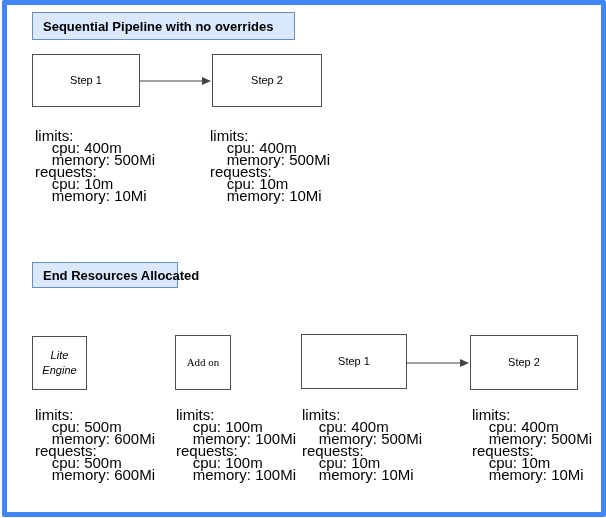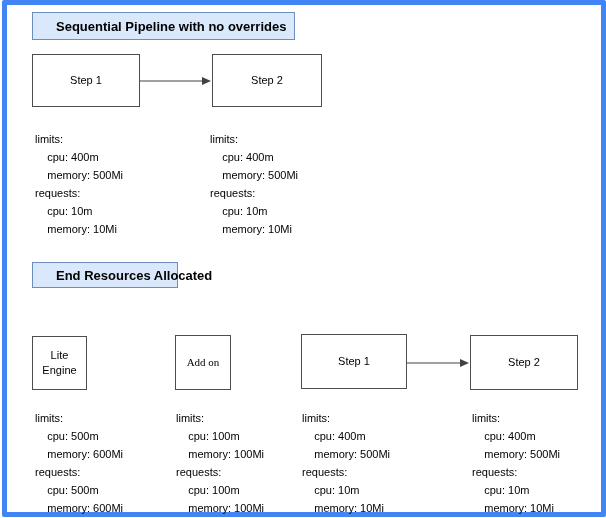--- a/index.html
+++ b/index.html
@@ -28,56 +28,56 @@
   .section-title {
     position: absolute;
     box-sizing: border-box;
     background: #dae8fc;
     border: 1px solid #6c8ebf;
     color: #000000;
     font-weight: bold;
     font-size: 13px;
     display: flex;
     align-items: center;
-    padding-left: 23px;
+    padding-left: 10px;
     white-space: nowrap;
   }
   .title-1 { left: 32px; top: 12px; width: 263px; height: 28px; }
   .title-2 { left: 32px; top: 262px; width: 146px; height: 26px; }
   .node {
     position: absolute;
     box-sizing: border-box;
     background: #ffffff;
     border: 1px solid #4d4d4d;
     color: #000000;
     font-size: 11px;
     display: flex;
     align-items: center;
     justify-content: center;
     text-align: center;
     white-space: pre-line;
     line-height: 15px;
   }
   .node-step1-top { left: 32px;  top: 54px;  width: 108px; height: 53px; }
   .node-step2-top { left: 212px; top: 54px;  width: 110px; height: 53px; }
-  .node-lite      { left: 32px;  top: 336px; width: 55px;  height: 54px; }
+  .node-lite      { left: 32px;  top: 336px; width: 55px;  height: 54px; font-style: italic; }
   .node-addon     { left: 175px; top: 335px; width: 56px;  height: 55px; font-family: Liberation Serif, serif; }
   .node-step1-bot { left: 301px; top: 334px; width: 106px; height: 55px; }
   .node-step2-bot { left: 470px; top: 335px; width: 108px; height: 55px; }
   .arrow {
     position: absolute;
     overflow: visible;
   }
   .arrow-1 { left: 140px; top: 75px;  width: 72px; height: 12px; }
   .arrow-2 { left: 407px; top: 357px; width: 63px; height: 12px; }
   .res {
     position: absolute;
     color: #000000;
-    font-size: 11px;
-    line-height: 18px;
+    font-size: 15px;
+    line-height: 12px;
     white-space: pre;
   }
   .res-top-1 { left: 35px;  top: 130px; }
   .res-top-2 { left: 210px; top: 130px; }
   .res-bot-1 { left: 35px;  top: 409px; }
   .res-bot-2 { left: 176px; top: 409px; }
   .res-bot-3 { left: 302px; top: 409px; }
   .res-bot-4 { left: 472px; top: 409px; }
 </style>
 </head>

